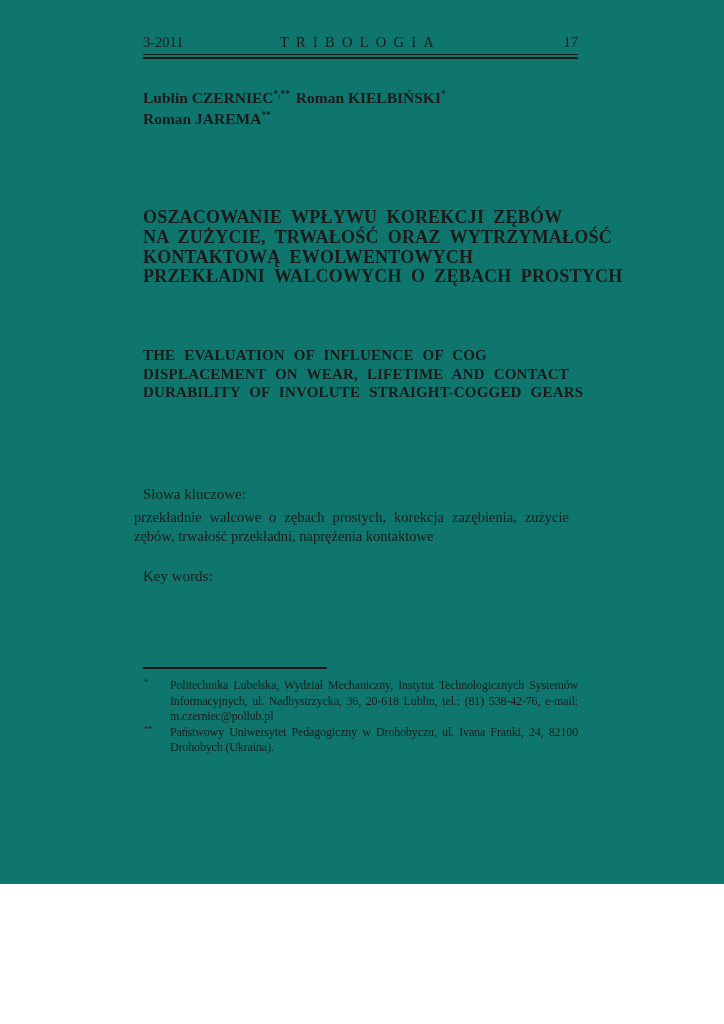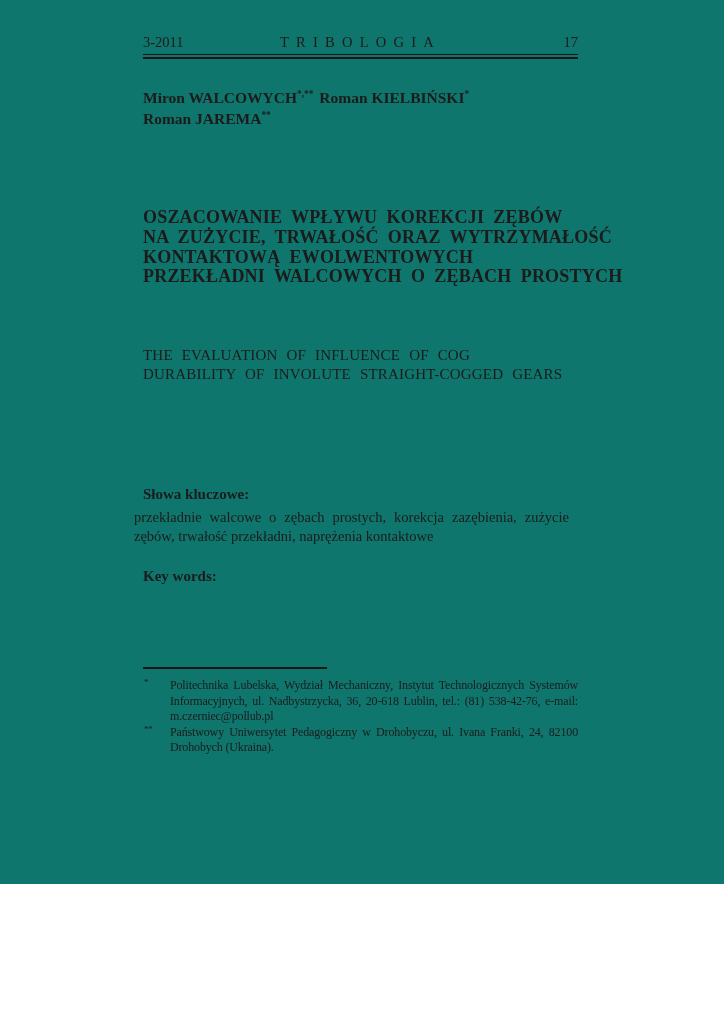--- a/index.html
+++ b/index.html
@@ -38,27 +38,27 @@
 
   
   .title-pl {
     position: absolute; left: 143px; top: 208px;
     font-weight: bold; font-size: 18px; line-height: 19.8px;
     word-spacing: 4.5px; letter-spacing: 0.2px;
   }
   .title-pl .tline { white-space: nowrap; }
   .title-en {
     position: absolute; left: 143px; top: 346px;
-    font-weight: normal; font-size: 15px; line-height: 18.6px;
+    font-weight: bold; font-size: 15px; line-height: 18.6px;
     word-spacing: 5px; letter-spacing: 0.2px;
   }
   .title-en .tline { white-space: nowrap; }
 
   
-  .kw-label { position: absolute; left: 143px; font-weight: bold; font-size: 15px; line-height: 19px; }
+  .kw-label { position: absolute; left: 143px; font-weight: normal; font-size: 15px; line-height: 19px; }
   .kw-label.pl { top: 485px; }
   .kw-label.en { top: 567px; }
   .kw-para { position: absolute; left: 134px; width: 435px; font-size: 14.5px; line-height: 18.8px; }
   .kw-para.pl { top: 508px; }
   .kw-para.en { top: 588px; }
   .line.just { text-align: justify; text-align-last: justify; }
 
   
   .foot-rule { position: absolute; left: 143px; top: 667px; width: 184px; height: 2px; background: #161616; }
   .footnotes {
@@ -77,36 +77,37 @@
     <div class="header-row">
       <span class="side">3-2011</span>
       <span class="journal">TRIBOLOGIA</span>
       <span class="side right">17</span>
     </div>
     <div class="header-rule"></div>
   </div>
 
   <div class="authors">
     <div>
-      <span>Miron WALCOWYCH</span><sup class="mark">*,**</sup><span class="authsep"></span><span>Roman KIELBIŃSKI</span><sup class="mark">*</sup>
+      <span>Lublin CZERNIEC</span><sup class="mark">*,**</sup><span class="authsep"></span><span>Roman KIELBIŃSKI</span><sup class="mark">*</sup>
     </div>
     <div>
       <span>Roman JAREMA</span><sup class="mark">**</sup>
     </div>
   </div>
 
   <div class="title-pl">
     <div class="tline">OSZACOWANIE WPŁYWU KOREKCJI ZĘBÓW</div>
     <div class="tline">NA ZUŻYCIE, TRWAŁOŚĆ ORAZ WYTRZYMAŁOŚĆ</div>
     <div class="tline">KONTAKTOWĄ EWOLWENTOWYCH</div>
     <div class="tline">PRZEKŁADNI WALCOWYCH O ZĘBACH PROSTYCH</div>
   </div>
 
   <div class="title-en">
     <div class="tline">THE EVALUATION OF INFLUENCE OF COG</div>
+    <div class="tline">DISPLACEMENT ON WEAR, LIFETIME AND CONTACT</div>
     <div class="tline">DURABILITY OF INVOLUTE STRAIGHT-COGGED GEARS</div>
   </div>
 
   <div class="kw-label pl">Słowa kluczowe:</div>
   <div class="kw-para pl">
     <div class="line just">przekładnie walcowe o zębach prostych, korekcja zazębienia, zużycie</div>
     <div class="line">zębów, trwałość przekładni, naprężenia kontaktowe</div>
   </div>
 
   <div class="kw-label en">Key words:</div>

